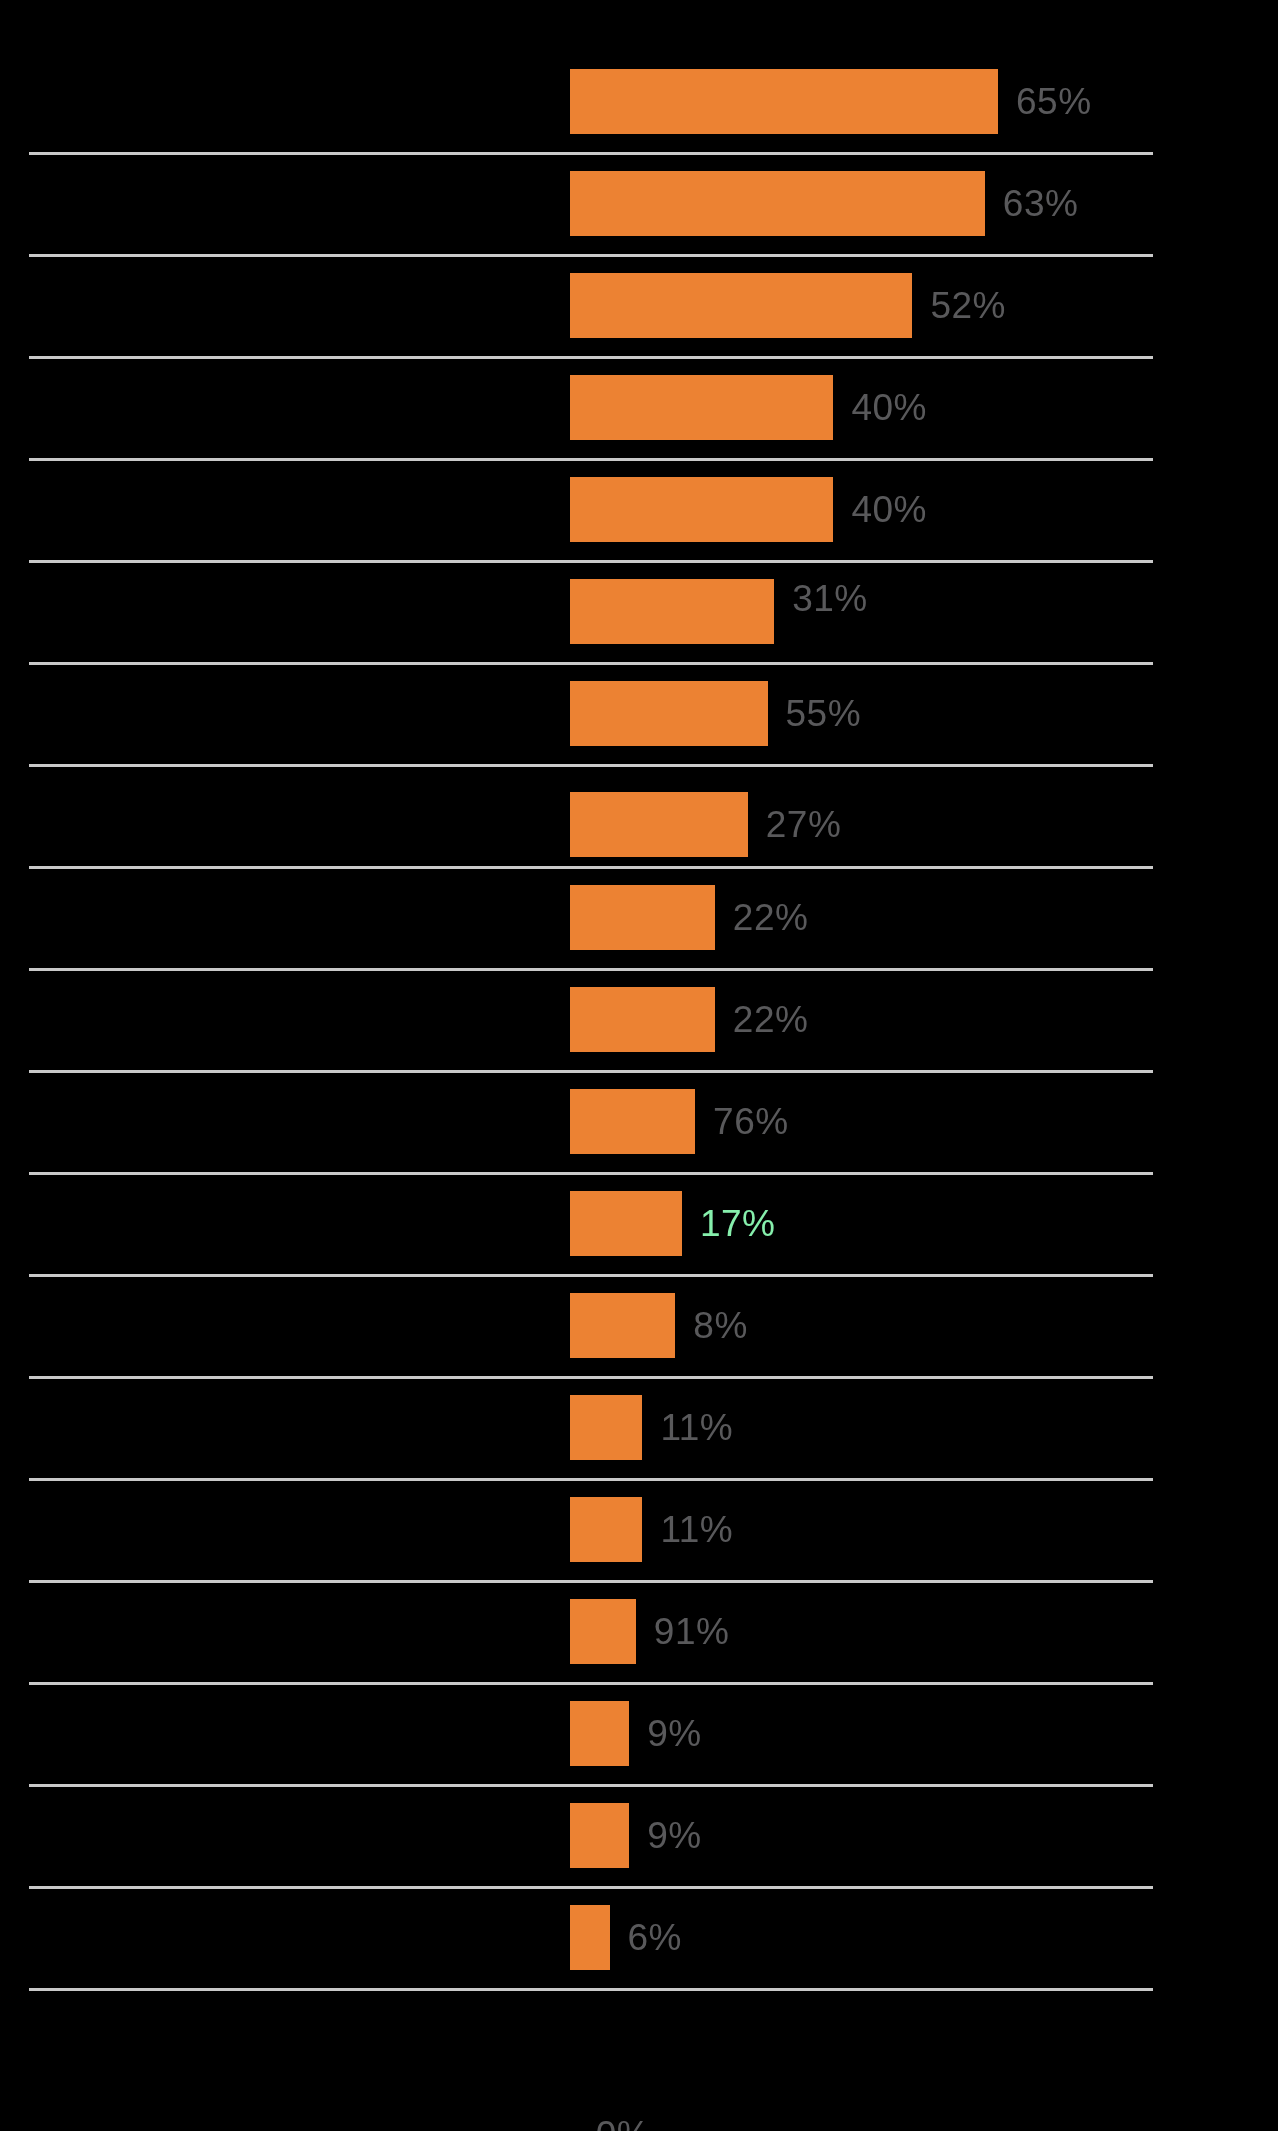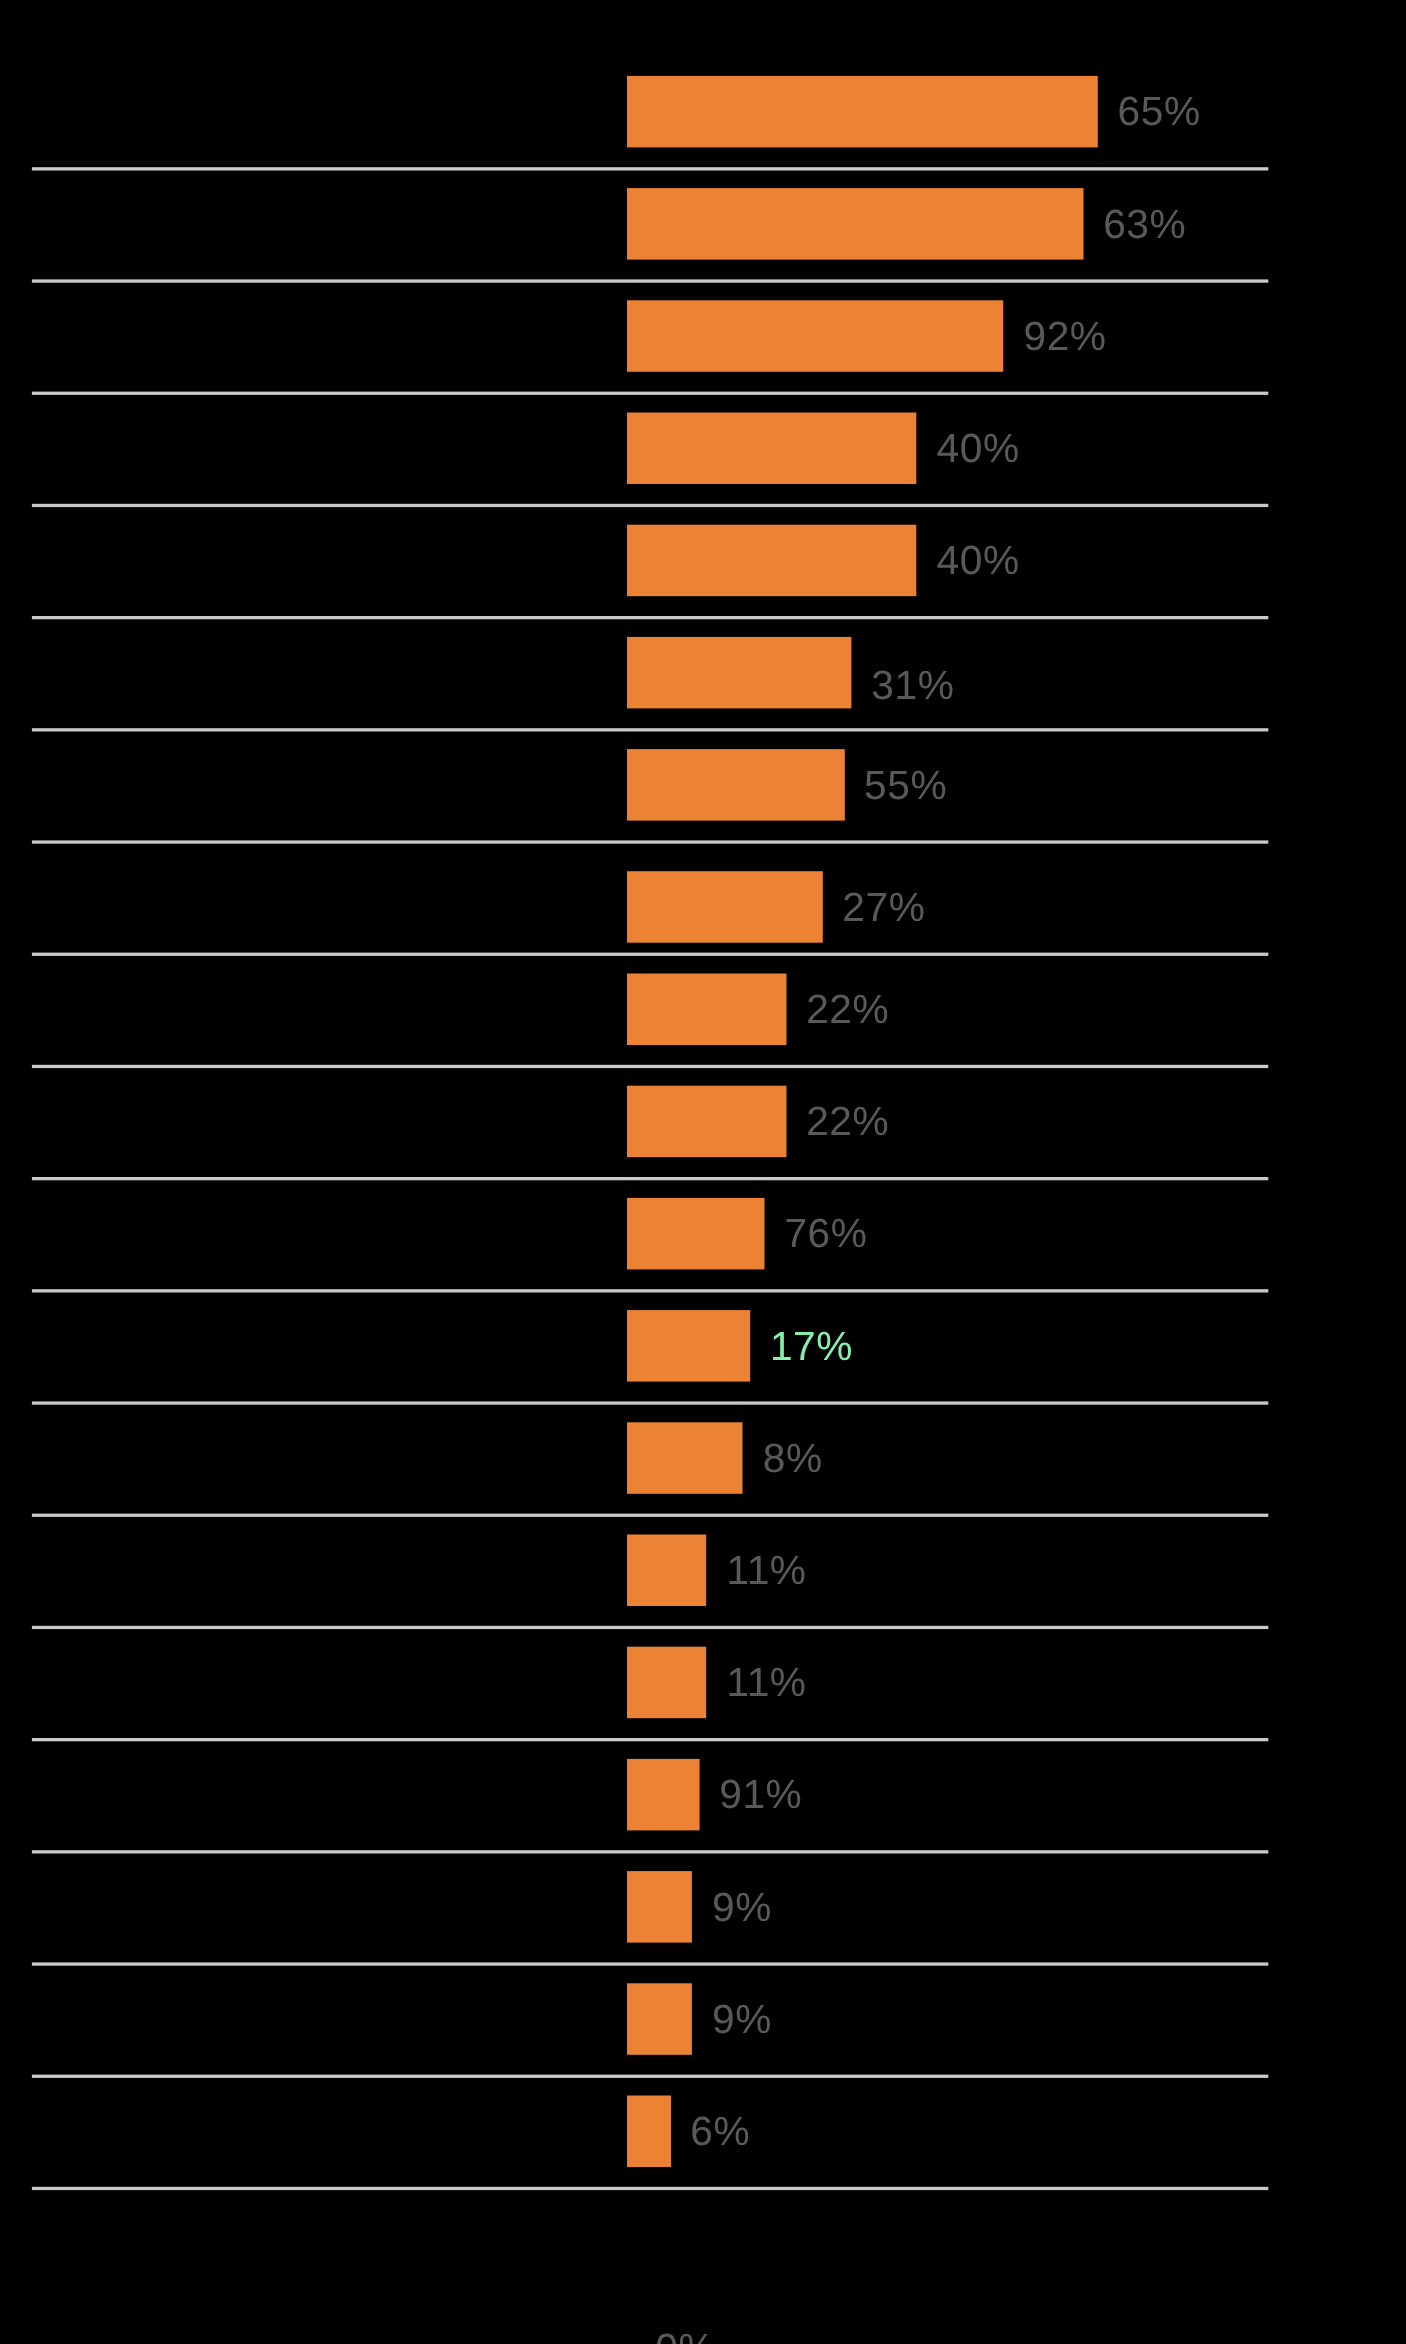--- a/index.html
+++ b/index.html
@@ -73,33 +73,33 @@
   <div class="row" style="top: 49px;">
         <div class="bar" style="width: 428.025px; top: 20px; background: rgb(236, 130, 51);"></div>
         <div class="bar-label" style="left: 1016.02px; top: 33.5px; color: rgb(89, 89, 91);">65%</div>
       </div>
       <div class="row" style="top: 151px;">
         <div class="bar" style="width: 414.855px; top: 20px; background: rgb(236, 130, 51);"></div>
         <div class="bar-label" style="left: 1002.86px; top: 33.5px; color: rgb(89, 89, 91); text-align: right;">63%</div>
       </div>
       <div class="row" style="top: 253px;">
         <div class="bar" style="width: 342.42px; top: 20px; background: rgb(236, 130, 51);"></div>
-        <div class="bar-label" style="left: 930.42px; top: 33.5px; color: rgb(89, 89, 91);">92%</div>
+        <div class="bar-label" style="left: 930.42px; top: 33.5px; color: rgb(89, 89, 91);">52%</div>
       </div>
       <div class="row" style="top: 355px;">
         <div class="bar" style="width: 263.4px; top: 20px; background: rgb(236, 130, 51);"></div>
         <div class="bar-label" style="left: 851.4px; top: 33.5px; color: rgb(89, 89, 91);">40%</div>
       </div>
       <div class="row" style="top: 457px;">
         <div class="bar" style="width: 263.4px; top: 20px; background: rgb(236, 130, 51);"></div>
         <div class="bar-label" style="left: 851.4px; top: 33.5px; color: rgb(89, 89, 91);">40%</div>
       </div>
       <div class="row" style="top: 559px;">
         <div class="bar" style="width: 204.135px; top: 20px; background: rgb(236, 130, 51);"></div>
-        <div class="bar-label" style="left: 792.135px; top: 45px; color: rgb(89, 89, 91);">31%</div>
+        <div class="bar-label" style="left: 792.135px; top: 21px; color: rgb(89, 89, 91);">31%</div>
       </div>
       <div class="row" style="top: 661px;">
         <div class="bar" style="width: 197.55px; top: 20px; background: rgb(236, 130, 51);"></div>
         <div class="bar-label" style="left: 785.55px; top: 33.5px; color: rgb(89, 89, 91);">55%</div>
       </div>
       <div class="row" style="top: 772px;">
         <div class="bar" style="width: 177.795px; top: 20px; background: rgb(236, 130, 51);"></div>
         <div class="bar-label" style="left: 765.795px; top: 33.5px; color: rgb(89, 89, 91);">27%</div>
       </div>
       <div class="row" style="top: 865px;">

